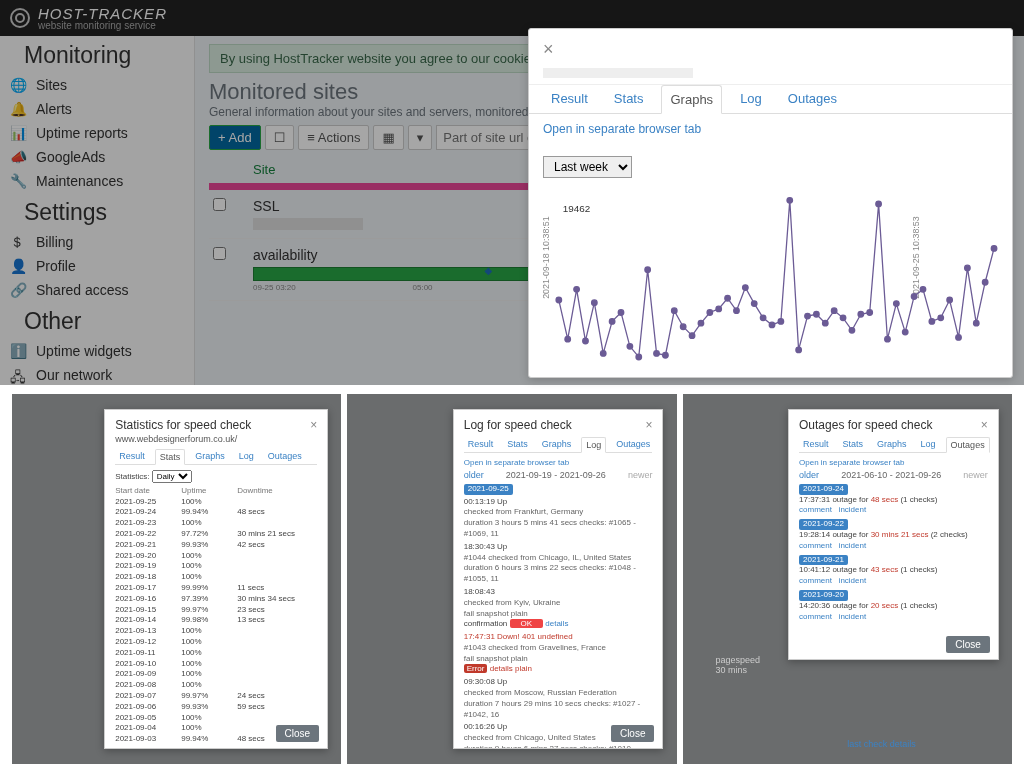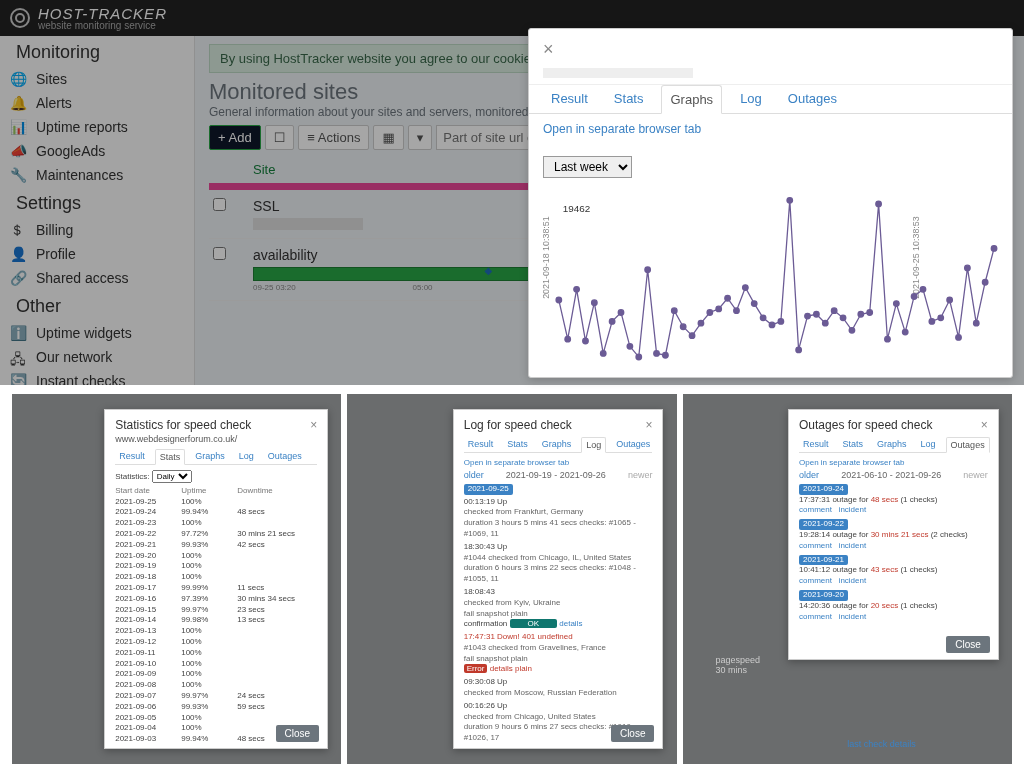--- a/index.html
+++ b/index.html
@@ -8,30 +8,30 @@
 
 .region-top { position:absolute; left:0; top:0; width:1024px; height:385px; background:#000; }
 .topbar { height:36px; background:#222; color:#fff; display:flex; align-items:center; padding:0 8px; font-size:11px; }
 .logo-gear { width:24px; height:24px; margin-right:6px; display:inline-block; }
 .logo-gear circle { fill:none; stroke:#ccc; stroke-width:2; }
 .brand { font-size:15px; font-weight:500; letter-spacing:1px;font-style:italic; }
 .brand-sub { font-size:10px; color:#aaa; display:block; margin-top:-2px; }
 
 .app-body { position:absolute; top:36px; left:0; right:0; bottom:0; background:#eee; display:flex; }
 .sidebar { width:195px; background:#fafafa; border-right:1px solid #ddd; font-size:14px; height:100%; overflow:hidden; }
-.side-head { font-size:18px; color:#333; padding:6px 16px 4px; }
+.side-head { font-size:23px; color:#333; padding:6px 24px 4px; }
 .side-item { display:flex; align-items:center; padding:4px 10px; color:#333; gap:8px; }
 .side-item svg, .side-item .ico { width:18px; height:16px; color:#333; }
 .main { flex:1; background:#edf1f4; padding:8px 14px; position:relative; }
 .cookie { background:#d9ecdf; border:1px solid #bcd8c3; color:#3a684b; padding:6px 10px; font-size:13px; }
 .pg-title { font-size:22px; color:#6c757d; margin-top:6px; }
 .pg-sub { font-size:12px; color:#6c757d; }
 .toolbar { display:flex; gap:4px; margin:6px 0; align-items:center; }
 .btn { font-size:13px; padding:4px 8px; border:1px solid #ccc; background:#fff; color:#555; border-radius:2px; }
-.btn.add { background:#0f172a; color:#fff; border-color:#28a745; }
+.btn.add { background:#0369a1; color:#fff; border-color:#28a745; }
 .filter { border:1px solid #ccc; padding:4px 6px; width:170px; font-size:13px; color:#888; background:#fff; }
 .tbl { width:100%; border-collapse:collapse; font-size:13px; }
 .tbl th { text-align:left; color:#15803d; font-weight:400; padding:6px 4px; border-bottom:7px solid #ec4899; }
 .tbl td { padding:8px 4px; border-bottom:1px solid #eee; vertical-align:top; }
 .ssl-lbl { color:#333; font-size:14px; }
 .avail-bar { height:14px; background:#28a745; border:1px solid #1e7e34; position:relative; margin-top:4px; }
 .avail-ticks { display:flex; justify-content:space-between; font-size:8px; color:#888; margin-top:2px; }
 .grey-block { background:#ddd; height:12px; width:110px; margin-top:4px; }
 
 
@@ -453,29 +453,30 @@
               <div style="color:#666">checked from Frankfurt, Germany</div>
               <div style="color:#666">duration 3 hours 5 mins 41 secs checks: #1065 - #1069, 11</div>
             </div><div style="margin-top: 2px;">
               <div>18:30:43 Up</div>
               <div style="color:#666">#1044 checked from Chicago, IL, United States</div>
               <div style="color:#666">duration 6 hours 3 mins 22 secs checks: #1048 - #1055, 11</div>
             </div><div style="margin-top: 2px;">
               <div>18:08:43</div>
               <div style="color:#666">checked from Kyiv, Ukraine</div>
               <div style="color:#666">fail snapshot plain</div>
-              <div>confirmation <span style="background:#0f766e;color:#fff;padding:0 18px;border-radius:2px">OK</span> <a class="link">details</a></div>
+              <div>confirmation <span style="background:#ef4444;color:#fff;padding:0 11px;border-radius:2px">OK</span> <a class="link">details</a></div>
             </div><div style="margin-top: 2px;">
               <div class="red">17:47:31 Down! 401 undefined</div>
               <div style="color:#666">#1043 checked from Gravelines, France</div>
               <div style="color:#666">fail snapshot plain</div>
               <div><span style="background:#c0392b;color:#fff;padding:0 3px;border-radius:2px">Error</span> <a class="link red">details plain</a></div>
             </div><div style="margin-top: 2px;">
               <div>09:30:08 Up</div>
               <div style="color:#666">checked from Moscow, Russian Federation</div>
+              <div style="color:#666">duration 7 hours 29 mins 10 secs checks: #1027 - #1042, 16</div>
             </div><div style="margin-top: 2px;">
               <div>00:16:26 Up</div>
               <div style="color:#666">checked from Chicago, United States</div>
               <div style="color:#666">duration 9 hours 6 mins 27 secs checks: #1010 - #1026, 17</div>
             </div></div>
       </div>
       <button class="close-btn">Close</button>
     </div>
   </div>
 

